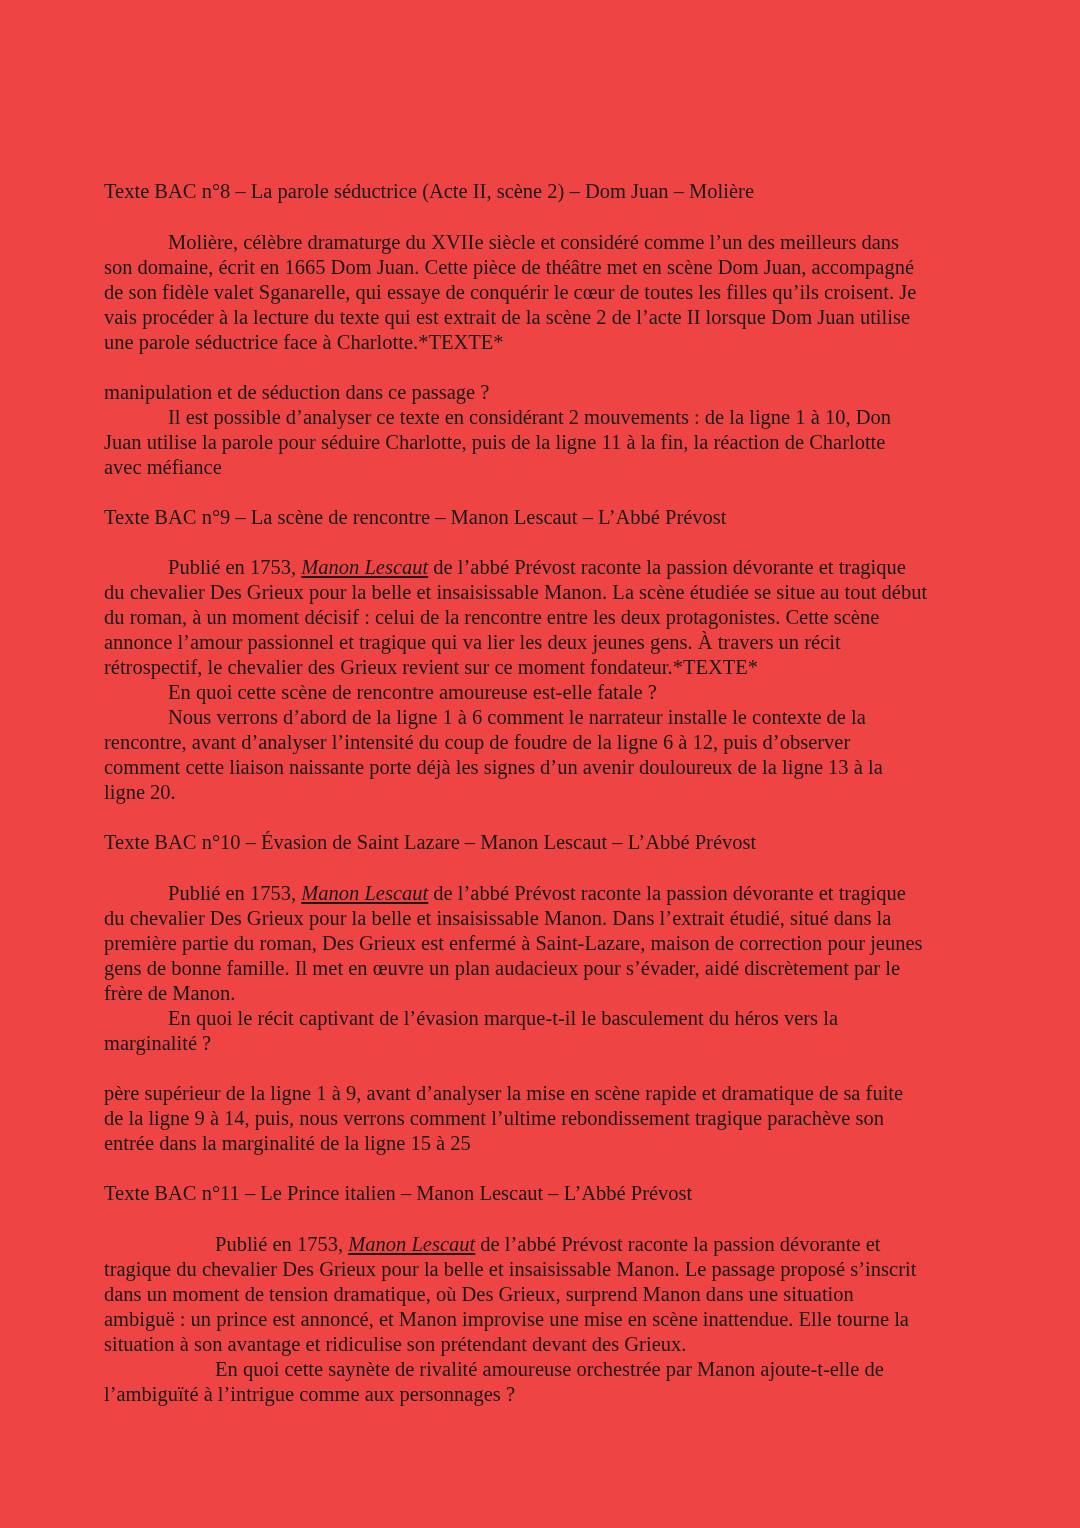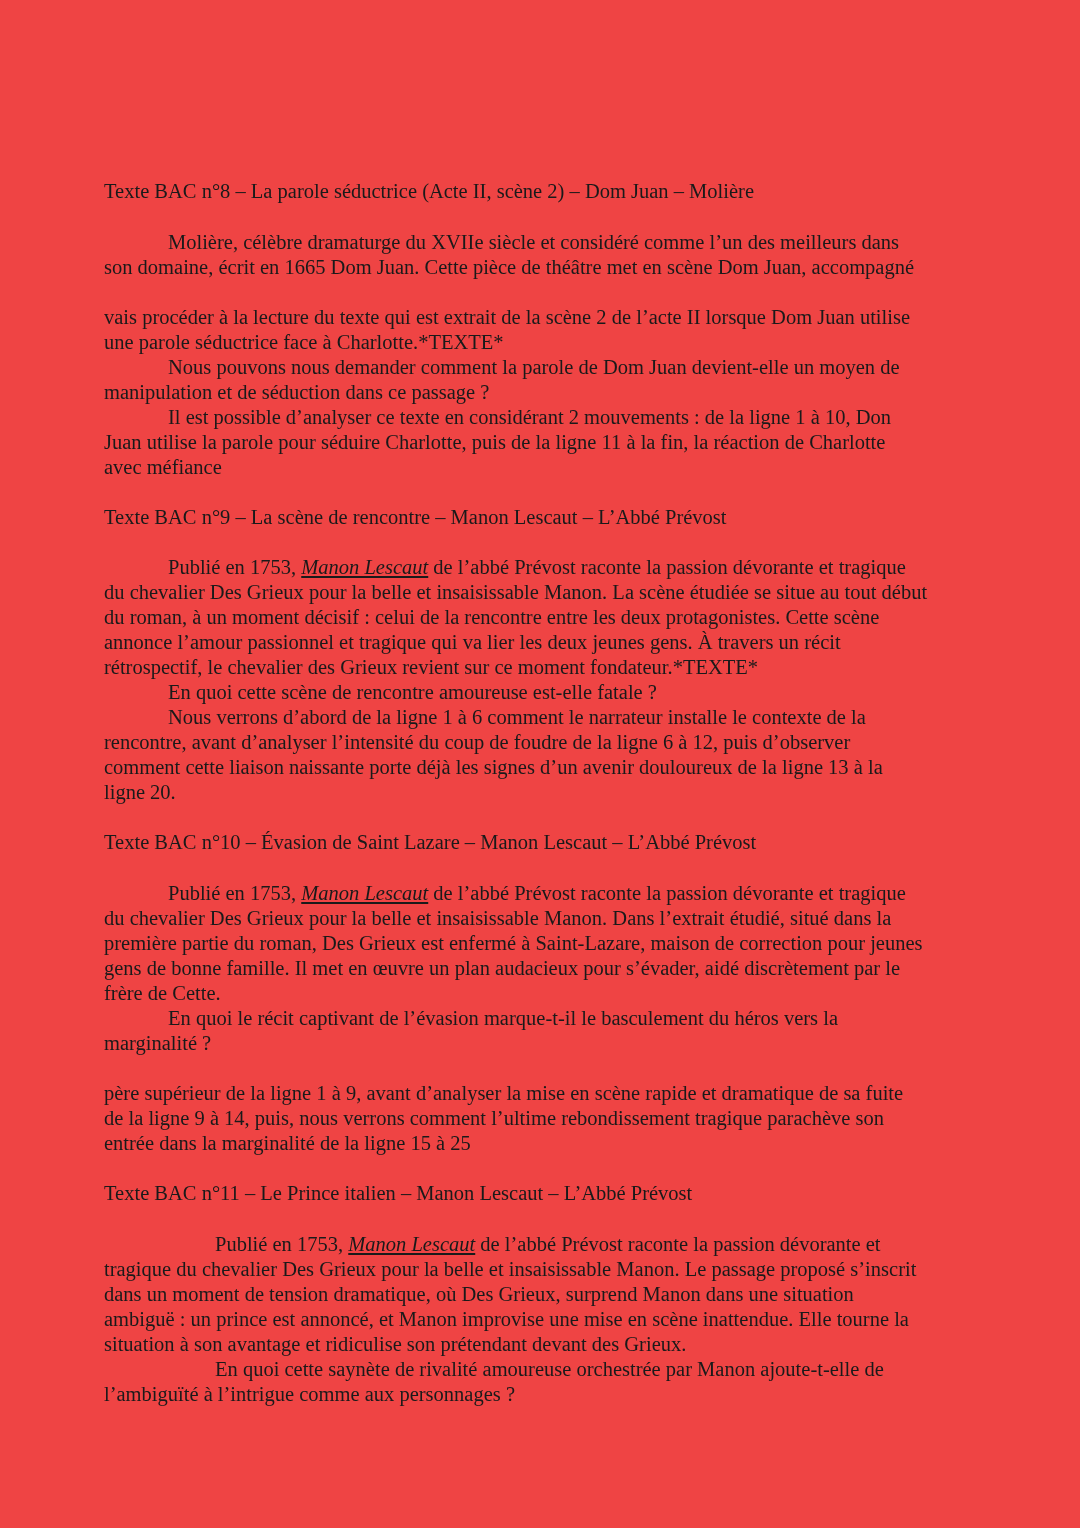--- a/index.html
+++ b/index.html
@@ -20,24 +20,24 @@
   </style>
 </head>
 <body>
 
 <div class="page">
 
   <div class="line" style="top:179px">Texte BAC n°8 – La parole séductrice (Acte II, scène 2) – Dom Juan – Molière</div>
 
   <div class="line ind1" style="top:230px">Molière, célèbre dramaturge du XVIIe siècle et considéré comme l’un des meilleurs dans</div>
   <div class="line" style="top:255px">son domaine, écrit en 1665 Dom Juan. Cette pièce de théâtre met en scène Dom Juan, accompagné</div>
+  <div class="line" style="top:280px">de son fidèle valet Sganarelle, qui essaye de conquérir le cœur de toutes les filles qu’ils croisent. Je</div>
   <div class="line" style="top:305px">vais procéder à la lecture du texte qui est extrait de la scène 2 de l’acte II lorsque Dom Juan utilise</div>
   <div class="line" style="top:330px">une parole séductrice face à Charlotte.*TEXTE*</div>
 
-  <div class="line ind1" style="top:355px">Nous pouvons nous demander comment la parole de Dom Juan devient-elle un moyen de</div>
   <div class="line" style="top:380px">manipulation et de séduction dans ce passage ?</div>
 
   <div class="line ind1" style="top:405px">Il est possible d’analyser ce texte en considérant 2 mouvements : de la ligne 1 à 10, Don</div>
   <div class="line" style="top:430px">Juan utilise la parole pour séduire Charlotte, puis de la ligne 11 à la fin, la réaction de Charlotte</div>
   <div class="line" style="top:455px">avec méfiance</div>
 
   <div class="line" style="top:505px">Texte BAC n°9 – La scène de rencontre – Manon Lescaut – L’Abbé Prévost</div>
 
   <div class="line ind1" style="top:555px"><span>Publié en 1753, </span><em>Manon Lescaut</em><span> de l’abbé Prévost raconte la passion dévorante et tragique</span></div>
   <div class="line" style="top:580px">du chevalier Des Grieux pour la belle et insaisissable Manon. La scène étudiée se situe au tout début</div>
@@ -51,21 +51,21 @@
   <div class="line" style="top:730px">rencontre, avant d’analyser l’intensité du coup de foudre de la ligne 6 à 12, puis d’observer</div>
   <div class="line" style="top:755px">comment cette liaison naissante porte déjà les signes d’un avenir douloureux de la ligne 13 à la</div>
   <div class="line" style="top:780px">ligne 20.</div>
 
   <div class="line" style="top:830px">Texte BAC n°10 – Évasion de Saint Lazare – Manon Lescaut – L’Abbé Prévost</div>
 
   <div class="line ind1" style="top:881px"><span>Publié en 1753, </span><em>Manon Lescaut</em><span> de l’abbé Prévost raconte la passion dévorante et tragique</span></div>
   <div class="line" style="top:906px">du chevalier Des Grieux pour la belle et insaisissable Manon. Dans l’extrait étudié, situé dans la</div>
   <div class="line" style="top:931px">première partie du roman, Des Grieux est enfermé à Saint-Lazare, maison de correction pour jeunes</div>
   <div class="line" style="top:956px">gens de bonne famille. Il met en œuvre un plan audacieux pour s’évader, aidé discrètement par le</div>
-  <div class="line" style="top:981px">frère de Cette.</div>
+  <div class="line" style="top:981px">frère de Manon.</div>
 
   <div class="line ind1" style="top:1006px">En quoi le récit captivant de l’évasion marque-t-il le basculement du héros vers la</div>
   <div class="line" style="top:1031px">marginalité ?</div>
 
   <div class="line" style="top:1081px">père supérieur de la ligne 1 à 9, avant d’analyser la mise en scène rapide et dramatique de sa fuite</div>
   <div class="line" style="top:1106px">de la ligne 9 à 14, puis, nous verrons comment l’ultime rebondissement tragique parachève son</div>
   <div class="line" style="top:1131px">entrée dans la marginalité de la ligne 15 à 25</div>
 
   <div class="line" style="top:1181px">Texte BAC n°11 – Le Prince italien – Manon Lescaut – L’Abbé Prévost</div>
 

